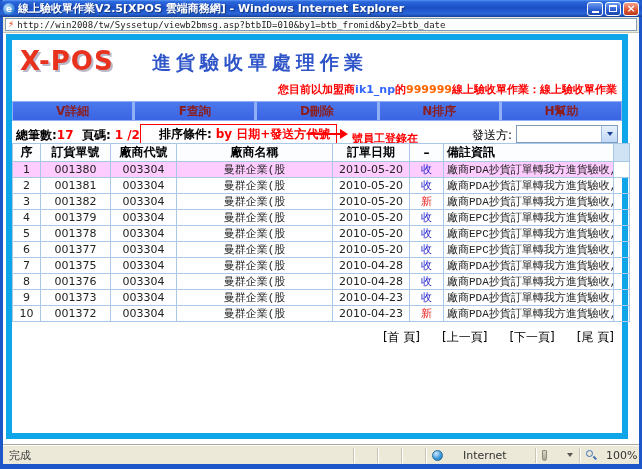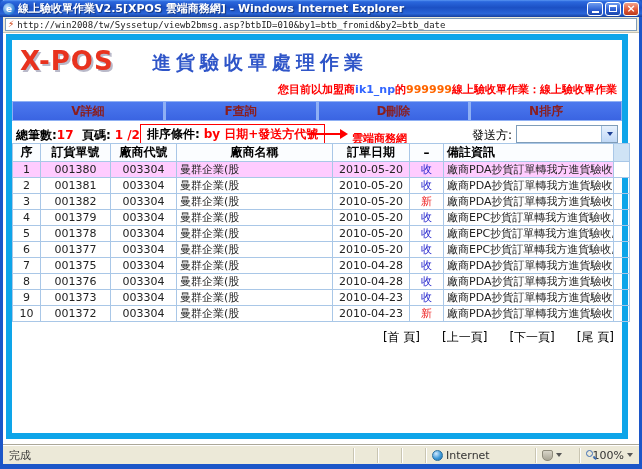--- a/index.html
+++ b/index.html
@@ -50,55 +50,55 @@
     background:linear-gradient(180deg,#4c79ee,#3a64e2); color:#8b1d1d; font-weight:bold;
     font-size:12px; display:flex; align-items:center; justify-content:center; cursor:pointer; }
   .tb-btn:last-child { border-right-width:1px; }
 
   .filter-row { position:absolute; left:0; right:0; top:84px; height:20px; font-size:12px; color:#000; }
   .filter-row .lbl { font-weight:bold; color:#000; }
   .filter-row .val { color:#ff0000; font-weight:bold;margin-top:38px; }
   .f-total { position:absolute; left:4px; top:3px; }
   .f-page  { position:absolute; left:70px; top:3px; }
   .sort-box { position:absolute; left:128px; top:0px; height:26px; border:1px solid #ff0000;
-    padding:1px 6px 0 6px; white-space:nowrap; }
+    padding:1px 6px 0 18px; white-space:nowrap; }
   .arrow-line { position:absolute; left:296px; top:9px; width:32px; height:0; border-top:2px solid #ff0000; }
   .arrow-head { position:absolute; left:328px; top:5px; width:0; height:0;
     border-left:8px solid #ff0000; border-top:5px solid transparent; border-bottom:5px solid transparent; }
   .sort-note { position:absolute; left:340px; top:7px; font-size:11px; font-weight:bold; color:#ff0000; }
   .f-sender { position:absolute; right:110px; top:3px; font-weight:normal; }
   .select { position:absolute; right:4px; top:1px; width:102px; height:18px; background:#fff;
     border:1px solid #7f9db9; display:flex; }
   .select-value { flex:1; font-size:11px; padding:2px 2px; }
   .select-btn { width:16px; background:linear-gradient(180deg,#e7f1fd,#c0d8f6); border-left:1px solid #9ebfdf;
     display:flex; align-items:center; justify-content:center; }
   .caret { width:0; height:0; border-top:4px solid #1c3f94; border-left:3px solid transparent; border-right:3px solid transparent; }
 
   
   table.grid { position:absolute; left:0px; top:103px; border-collapse:collapse; table-layout:fixed;
     width:617px; border:1px solid #7ba0cc; }
   .grid td, .grid th { border:1px solid #a9c7e7; font-size:11px; height:14px; padding:0 3px;
     overflow:hidden; white-space:nowrap; color:#222; }
   .grid th { height:16px; font-size:12px; font-weight:bold; color:#000; background:#fbfdff; text-align:center; }
   .grid th.h-extra { background:#cfe3f5; }
   .c-seq, .c-order, .c-vcode, .c-date, .c-status { text-align:center; }
-  .c-vname, .c-remark { text-align:left; }
+  .c-vname, .c-remark { text-align:center;font-family:Liberation Mono, monospace; }
   tr.highlighted td { background:#ffccff; }
   tr.highlighted td.c-extra { background:#fff; }
   tr.data-row { cursor:pointer; }
 
   .pagination { position:absolute; right:8px; top:265px; font-size:12px; color:#000; display:flex; gap:22px; }
   .pg-link { cursor:pointer; white-space:nowrap;margin-top:24px; }
 
   
   .statusbar { position:absolute; left:0; right:0; bottom:0; height:19px; background:#ece9d8;
     border-top:1px solid #fff; box-shadow:0 -1px 0 #aca899; display:flex; align-items:center; font-size:11px; color:#333; }
   .sb-status { padding-left:6px; flex:1; }
   .sb-panel { height:15px; border-left:1px solid #c9c5b2; box-shadow:inset 1px 0 0 #fff;
-    display:flex; align-items:center; padding:0 6px; gap:3px; }
+    display:flex; align-items:center; padding:0 6px; gap:20px; }
   .sb-spacer { width:24px; }
   .globe-icon { width:11px; height:11px; border-radius:50%;
     background:radial-gradient(circle at 35% 30%,#cfe9ff,#3f9ad8 55%,#1f6fae); border:1px solid #2a6f9e; }
   .shield-icon { width:11px; height:11px; border-radius:2px 2px 5px 5px;
     background:linear-gradient(180deg,#d8d5c8,#a8a494); border:1px solid #8d8a7a; }
   .mag-icon { position:relative; width:11px; height:11px; }
   .mag-icon .lens { position:absolute; left:0; top:0; width:7px; height:7px; border:1.5px solid #3f6fb4; border-radius:50%; }
   .mag-icon .handle { position:absolute; left:7px; top:7px; width:4px; height:1.5px; background:#3f6fb4; transform:rotate(45deg); }
   .sb-caret { width:0; height:0; border-top:4px solid #555; border-left:3px solid transparent; border-right:3px solid transparent; }
 </style>
@@ -139,29 +139,30 @@
       <div class="toolbar">
 
           <div class="tb-btn">V詳細</div>
 
           <div class="tb-btn">F查詢</div>
 
           <div class="tb-btn">D刪除</div>
 
           <div class="tb-btn">N排序</div>
 
+          <div class="tb-btn">H幫助</div>
         </div>
 
       <div class="filter-row">
         <span class="f-total"><span class="lbl">總筆數:</span><span class="val">17</span></span>
         <span class="f-page"><span class="lbl">頁碼:</span> <span class="val">1 /2</span></span>
         <span class="sort-box"><span class="lbl">排序條件:</span> <span class="val">by 日期+發送方代號</span></span>
         <span class="arrow-line"></span>
         <span class="arrow-head"></span>
-        <span class="sort-note">雲端商務網</span>
+        <span class="sort-note">號員工登錄在</span>
         <span class="f-sender">發送方:</span>
         <span class="select">
           <span class="select-value"></span>
           <span class="select-btn">
               <i class="caret"></i>
             </span>
         </span>
       </div>
 
       <table class="grid">

